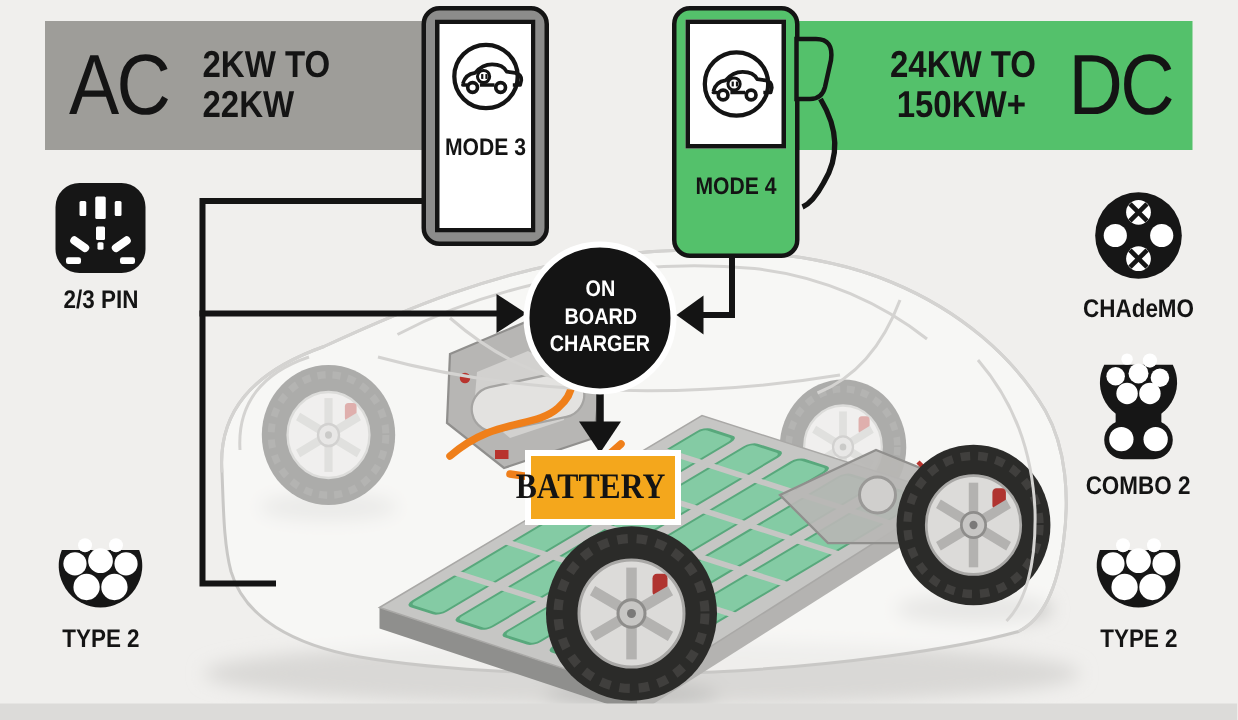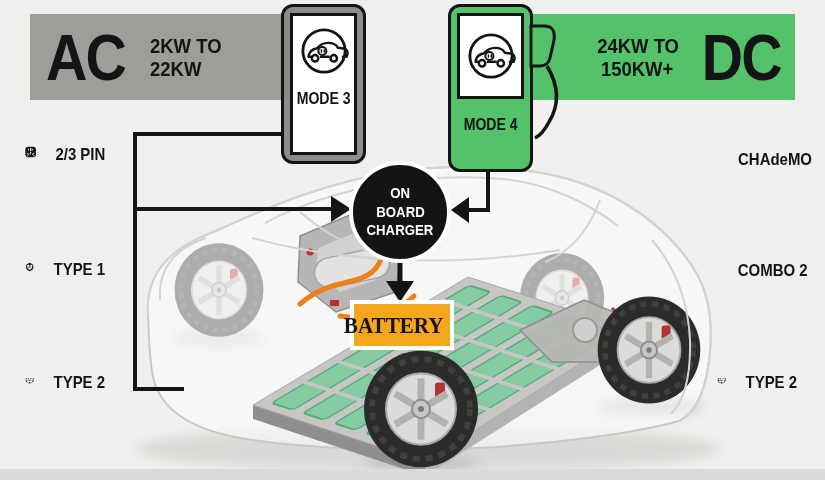--- a/index.html
+++ b/index.html
@@ -7,24 +7,24 @@
          font-family:"Liberation Sans",sans-serif;color:#141414;}
   .cond{display:inline-block;transform:scaleX(.88);white-space:nowrap;}
   .scene,.overlay{position:absolute;left:0;top:0;width:825px;height:480px;}
   .scene{z-index:1;}
   .overlay{z-index:5;pointer-events:none;}
 
   
   .banner{position:absolute;top:14px;height:86px;display:flex;align-items:center;z-index:2;}
   .banner-ac{left:30px;width:290px;background:#9e9d99;}
   .banner-dc{left:505px;width:290px;background:#54c16b;justify-content:flex-end;}
-  .big{font-size:65px;font-weight:700;line-height:1;letter-spacing:-2px;}
+  .big{font-size:57px;font-weight:400;line-height:1;letter-spacing:-2px;}
   .banner-ac .big{margin-left:16px;}
   .banner-dc .big{margin-right:14px;}
-  .power{display:flex;flex-direction:column;font-weight:700;font-size:21px;line-height:1.1;}
+  .power{display:flex;flex-direction:column;font-weight:700;font-size:25px;line-height:1.1;}
   .banner-ac .power{margin-left:14px;align-items:flex-start;}
   .banner-dc .power{margin-right:12px;align-items:center;}
   .banner-ac .cond{transform-origin:0 50%;}
   .banner-dc .cond{transform-origin:100% 50%;}
 
   
   .modebox{position:absolute;z-index:3;border:3px solid #141414;border-radius:12px;
            box-sizing:border-box;padding:6px;}
   .mode3{left:281px;top:4px;width:85px;height:160px;background:#8c8c8b;}
   .mode4{left:448px;top:4px;width:85px;height:168px;background:#54c16b;}
@@ -39,21 +39,21 @@
   
   .charger{position:absolute;left:349px;top:161px;width:102px;height:102px;box-sizing:border-box;
            border-radius:50%;background:#141414;border:4px solid #fff;z-index:4;
            display:flex;flex-direction:column;align-items:center;justify-content:center;
            color:#ffffff;font-weight:700;font-size:15px;line-height:1.25;text-align:center;}
   .battery{position:absolute;left:350px;top:300px;width:104px;height:50px;box-sizing:border-box;
            background:#f4a71c;border:4px solid #fff;z-index:4;display:flex;align-items:center;
            justify-content:flex-end;font-weight:700;font-size:24px;font-family:Liberation Serif, serif;}
 
   
-  .conn{position:absolute;width:84px;display:flex;flex-direction:row;align-items:center;z-index:3;gap:16px;}
+  .conn{position:absolute;width:84px;display:flex;flex-direction:column;align-items:center;z-index:3;}
   .conn .lbl{font-weight:700;font-size:17px;margin-top:6px;white-space:nowrap;}
   .c-pin{left:25px;top:120px;}  .c-type1{left:25px;top:233px;}  .c-type2l{left:25px;top:350px;}
   .c-chademo{left:717px;top:124px;} .c-combo2{left:717px;top:228px;} .c-type2r{left:717px;top:350px;}
   .c-mode2{left:172px;top:356px;}
 
   .bottom-strip{position:absolute;left:0;top:469px;width:825px;height:11px;background:#dcdbd9;z-index:6;}
 </style>
 </head>
 <body>
 
@@ -240,33 +240,20 @@
         <rect x="30" y="41.5" width="4" height="5" rx="1"></rect>
         <rect x="11" y="40" width="14" height="5.5" rx="2.5" transform="rotate(35 18 43)"></rect>
         <rect x="39" y="40" width="14" height="5.5" rx="2.5" transform="rotate(-35 46 43)"></rect>
         <rect x="9" y="51.5" width="10" height="4.5" rx="1.5"></rect>
         <rect x="45" y="51.5" width="10" height="4.5" rx="1.5"></rect>
       </g>
     </svg>
     <div class="lbl"><span class="cond">2/3 PIN</span></div>
   </div>
 
-  <div class="conn c-type1">
-    <svg width="68" height="68" viewBox="0 0 64 64">
-      <circle cx="32" cy="10" r="7" fill="#161616"></circle>
-      <circle cx="32" cy="54" r="7" fill="#161616"></circle>
-      <circle cx="32" cy="32" r="25" fill="#161616"></circle>
-      <circle cx="22" cy="24" r="8" fill="#fff"></circle>
-      <circle cx="42" cy="24" r="8" fill="#fff"></circle>
-      <circle cx="20" cy="37" r="4.5" fill="#fff"></circle>
-      <circle cx="44" cy="37" r="4.5" fill="#fff"></circle>
-      <circle cx="32" cy="42" r="9" fill="#fff"></circle>
-    </svg>
-    <div class="lbl"><span class="cond">TYPE 1</span></div>
-  </div>
 
   <div class="conn c-type2l">
     <svg width="66" height="60" viewBox="0 0 64 58">
       <path d="M7,16 A27,27 0 1 0 57,16 Z" fill="#161616"></path>
       <circle cx="22" cy="13" r="4.5" fill="#fff"></circle>
       <circle cx="42" cy="13" r="4.5" fill="#fff"></circle>
       <circle cx="15.5" cy="25" r="7.5" fill="#fff"></circle>
       <circle cx="32" cy="23" r="8" fill="#fff"></circle>
       <circle cx="48.5" cy="25" r="7.5" fill="#fff"></circle>
       <circle cx="23" cy="40" r="8.5" fill="#fff"></circle>

